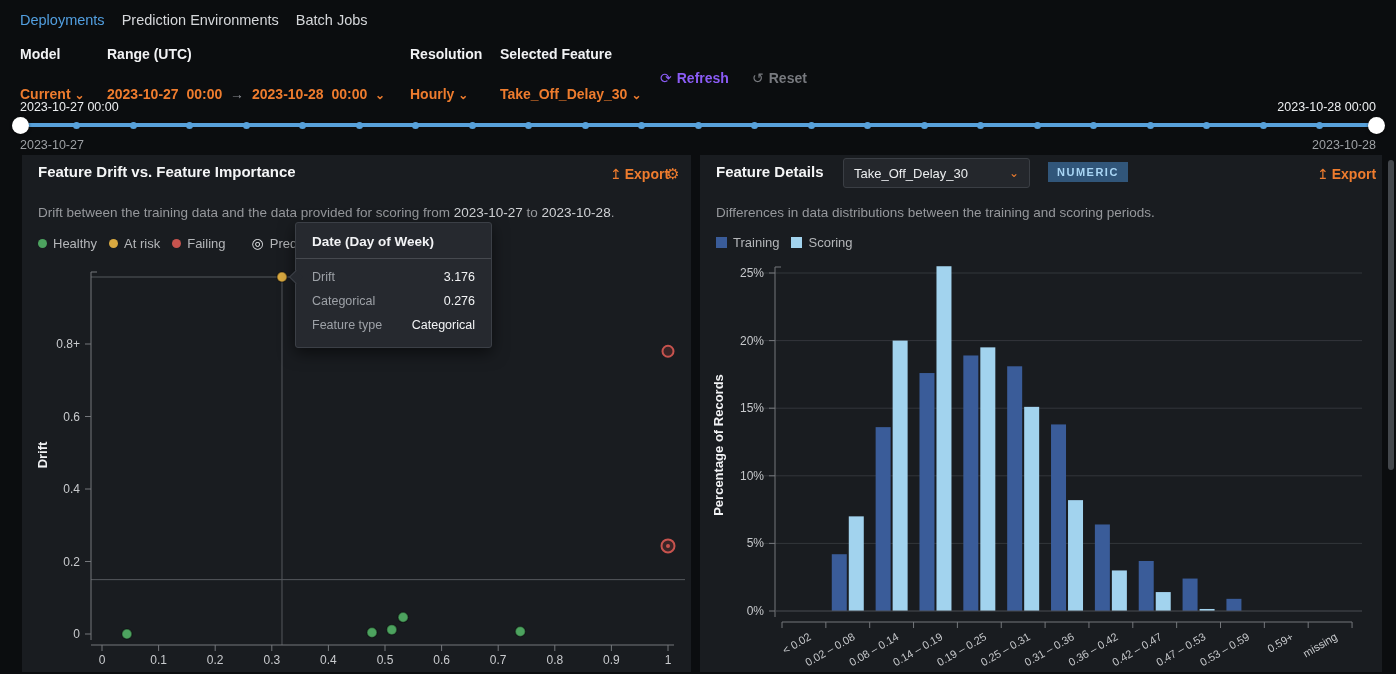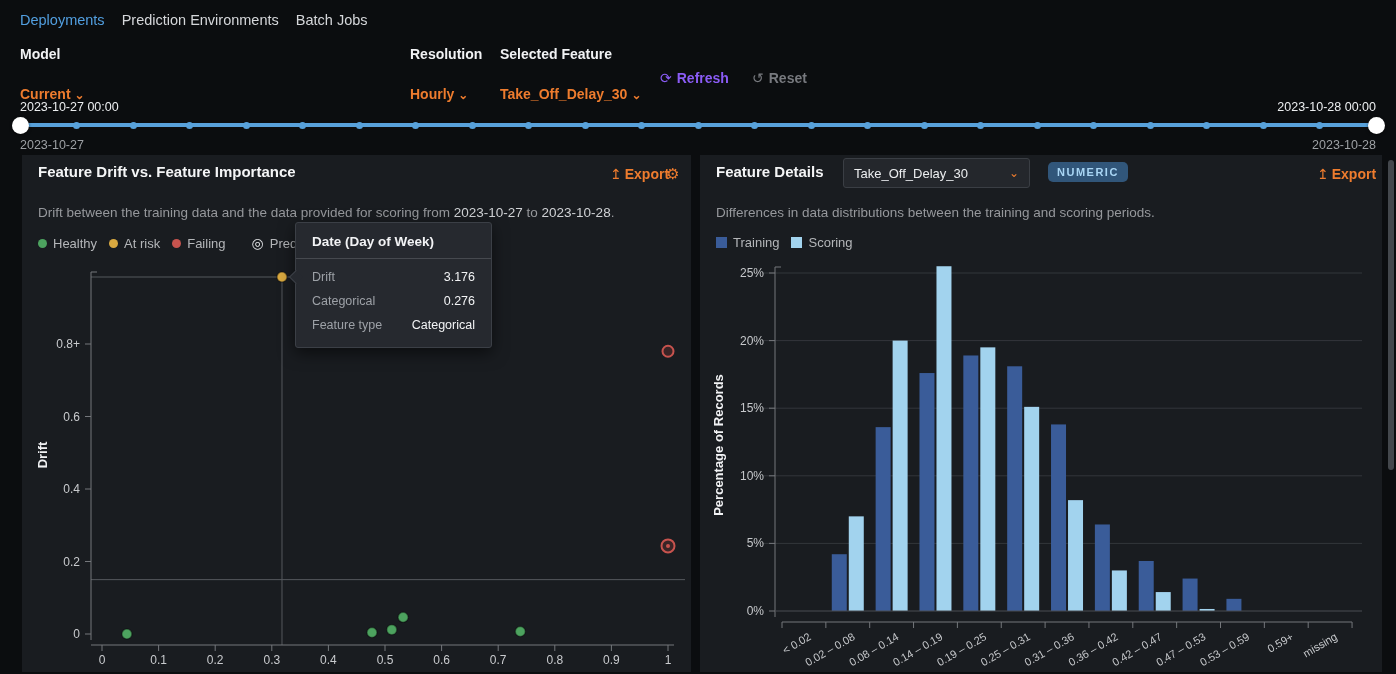--- a/index.html
+++ b/index.html
@@ -50,21 +50,21 @@
   .legend-dot { width: 9px; height: 9px; border-radius: 50%; }
   .legend-sq { width: 11px; height: 11px; }
   .pred-icon { color: #e4e6e8; font-size: 14px; margin-left: 14px; }
 
   
   .feat-select { position: absolute; top: 3px; left: 143px; width: 187px; height: 30px; background: #24272c;
     border: 1px solid #3a3e44; border-radius: 3px; display: flex; align-items: center; justify-content: space-between;
     padding: 0 10px; font-size: 13px; color: #eceef0; cursor: pointer; }
   .feat-select .chev { color: #ee7c2e; font-size: 12px; }
   .type-badge { position: absolute; top: 7px; left: 348px; background: #31567a; color: #a9d6f5; font-size: 11px;
-    font-weight: bold; letter-spacing: 1.5px; padding: 4px 9px; border-radius: 5px; }
+    font-weight: bold; letter-spacing: 1.5px; padding: 4px 9px; border-radius: 0; }
 
   
   .tooltip { position: absolute; left: 273px; top: 67px; width: 197px; background: #26292f; border: 1px solid #3b3f46;
     border-radius: 3px; box-shadow: 0 5px 16px rgba(0,0,0,.55); z-index: 5; }
   .tooltip:before { content: ""; position: absolute; left: -5px; top: 49px; width: 9px; height: 9px; background: #26292f;
     border-left: 1px solid #3b3f46; border-bottom: 1px solid #3b3f46; transform: rotate(45deg); }
   .tooltip-title { font-size: 13.5px; font-weight: bold; color: #f2f3f5; padding: 11px 16px 9px; border-bottom: 1px solid #46494f; }
   .tooltip-rows { padding: 6px 0 10px; }
   .tooltip-row { display: flex; justify-content: space-between; padding: 5px 16px; font-size: 12.5px; }
   .tooltip-row .lab { color: #9da1a7; }
@@ -82,20 +82,31 @@
 
   <div class="nav">
     <span class="nav-item active">Deployments</span>
     <span class="nav-item">Prediction Environments</span>
     <span class="nav-item">Batch Jobs</span>
   </div>
 
   <div class="ctl-group" style="left:20px;">
     <div class="ctl-label">Model</div>
     <div class="ctl-value"><span>Current</span><span class="chev">⌄</span></div>
+  </div>
+  <div class="ctl-group" style="left:107px;">
+    <div class="ctl-label">Range (UTC)</div>
+    <div class="ctl-value">
+      <span>2023-10-27</span>&nbsp;
+      <span>00:00</span>
+      <span class="range-arrow">→</span>
+      <span>2023-10-28</span>&nbsp;
+      <span>00:00</span>
+      <span class="chev">⌄</span>
+    </div>
   </div>
   <div class="ctl-group" style="left:410px;">
     <div class="ctl-label">Resolution</div>
     <div class="ctl-value"><span>Hourly</span><span class="chev">⌄</span></div>
   </div>
   <div class="ctl-group" style="left:500px;">
     <div class="ctl-label">Selected Feature</div>
     <div class="ctl-value"><span>Take_Off_Delay_30</span><span class="chev">⌄</span></div>
   </div>
   <div class="action-btn" style="left:660px;"><span class="ic">⟳</span><span>Refresh</span></div>

